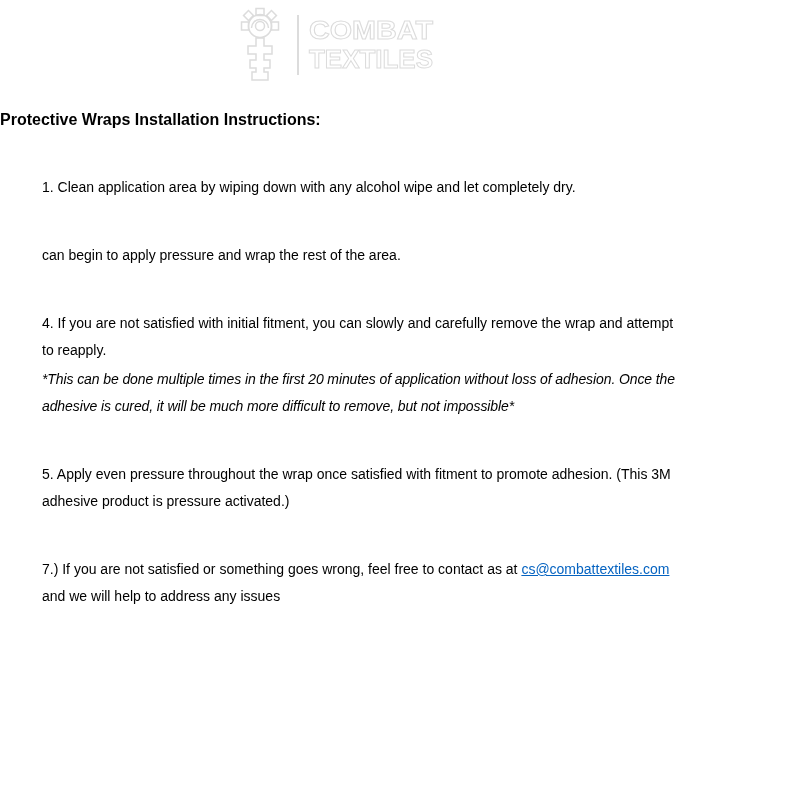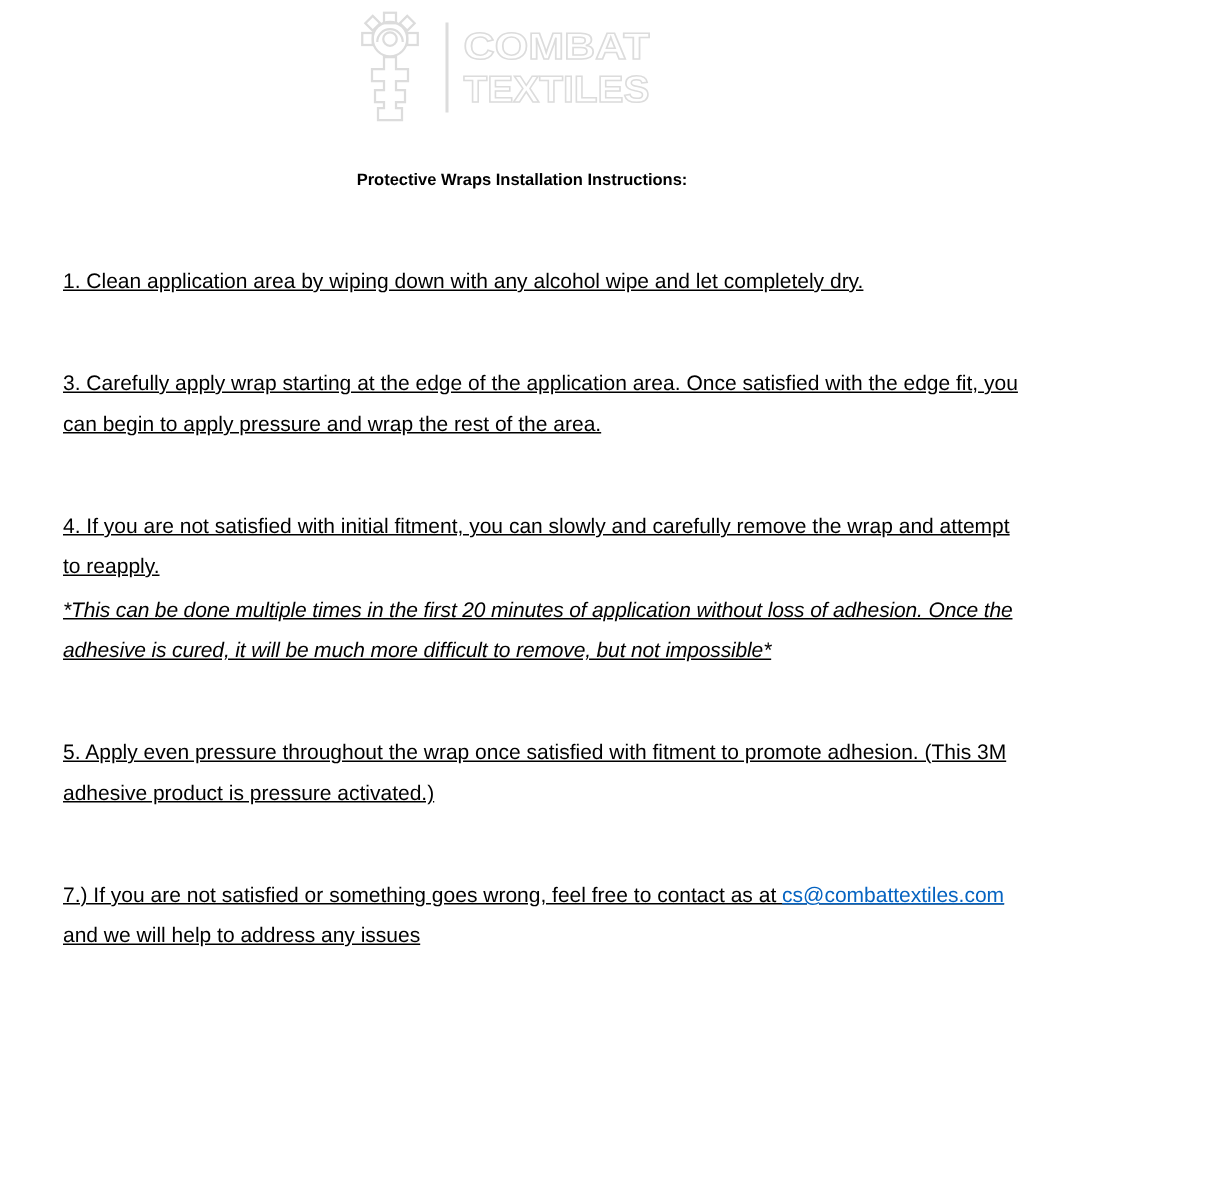--- a/index.html
+++ b/index.html
@@ -24,37 +24,36 @@
   }
   .logo svg { display: block; }
   .logo-divider {
     width: 2px; height: 60px;
     background: var(--logo-color, #dcdcdc);
   }
 
   
   h1 {
     margin: 26px 0 0 0;
-    font-size: 11px;
+    font-size: 16px;
     line-height: 20px;
     font-weight: bold;
-    text-align: center;
     color: var(--text-color, #000);
   }
 
   
   main { padding: 44px 42px 0 42px; }
   p {
     margin: 0 0 41px 0;
     font-size: 14px;
     line-height: 27px;
     color: var(--text-color, #000);
   }
   p.tight { margin-bottom: 2px; }
-  .line { display: block; white-space: nowrap; text-decoration: underline; }
+  .line { display: block; white-space: nowrap; }
   .note { font-style: italic; letter-spacing: -0.1px; }
   a.email {
     color: var(--link-color, #0563c1);
     text-decoration: underline;
     cursor: pointer;
     text-align: right;
   }
 </style>
 </head>
 <body>
@@ -86,21 +85,20 @@
   <h1>Protective Wraps Installation Instructions:</h1>
 
   <main>
 
     <p>
       <span class="line">1. Clean application area by wiping down with any alcohol wipe and let completely dry.</span>
     </p>
 
 
     <p>
-      <span class="line">3. Carefully apply wrap starting at the edge of the application area. Once satisfied with the edge fit, you</span>
       <span class="line">can begin to apply pressure and wrap the rest of the area.</span>
     </p>
 
     <p class="tight">
       <span class="line">4. If you are not satisfied with initial fitment, you can slowly and carefully remove the wrap and attempt</span>
       <span class="line">to reapply.</span>
     </p>
 
     <p class="note">
       <span class="line">*This can be done multiple times in the first 20 minutes of application without loss of adhesion. Once the</span>

